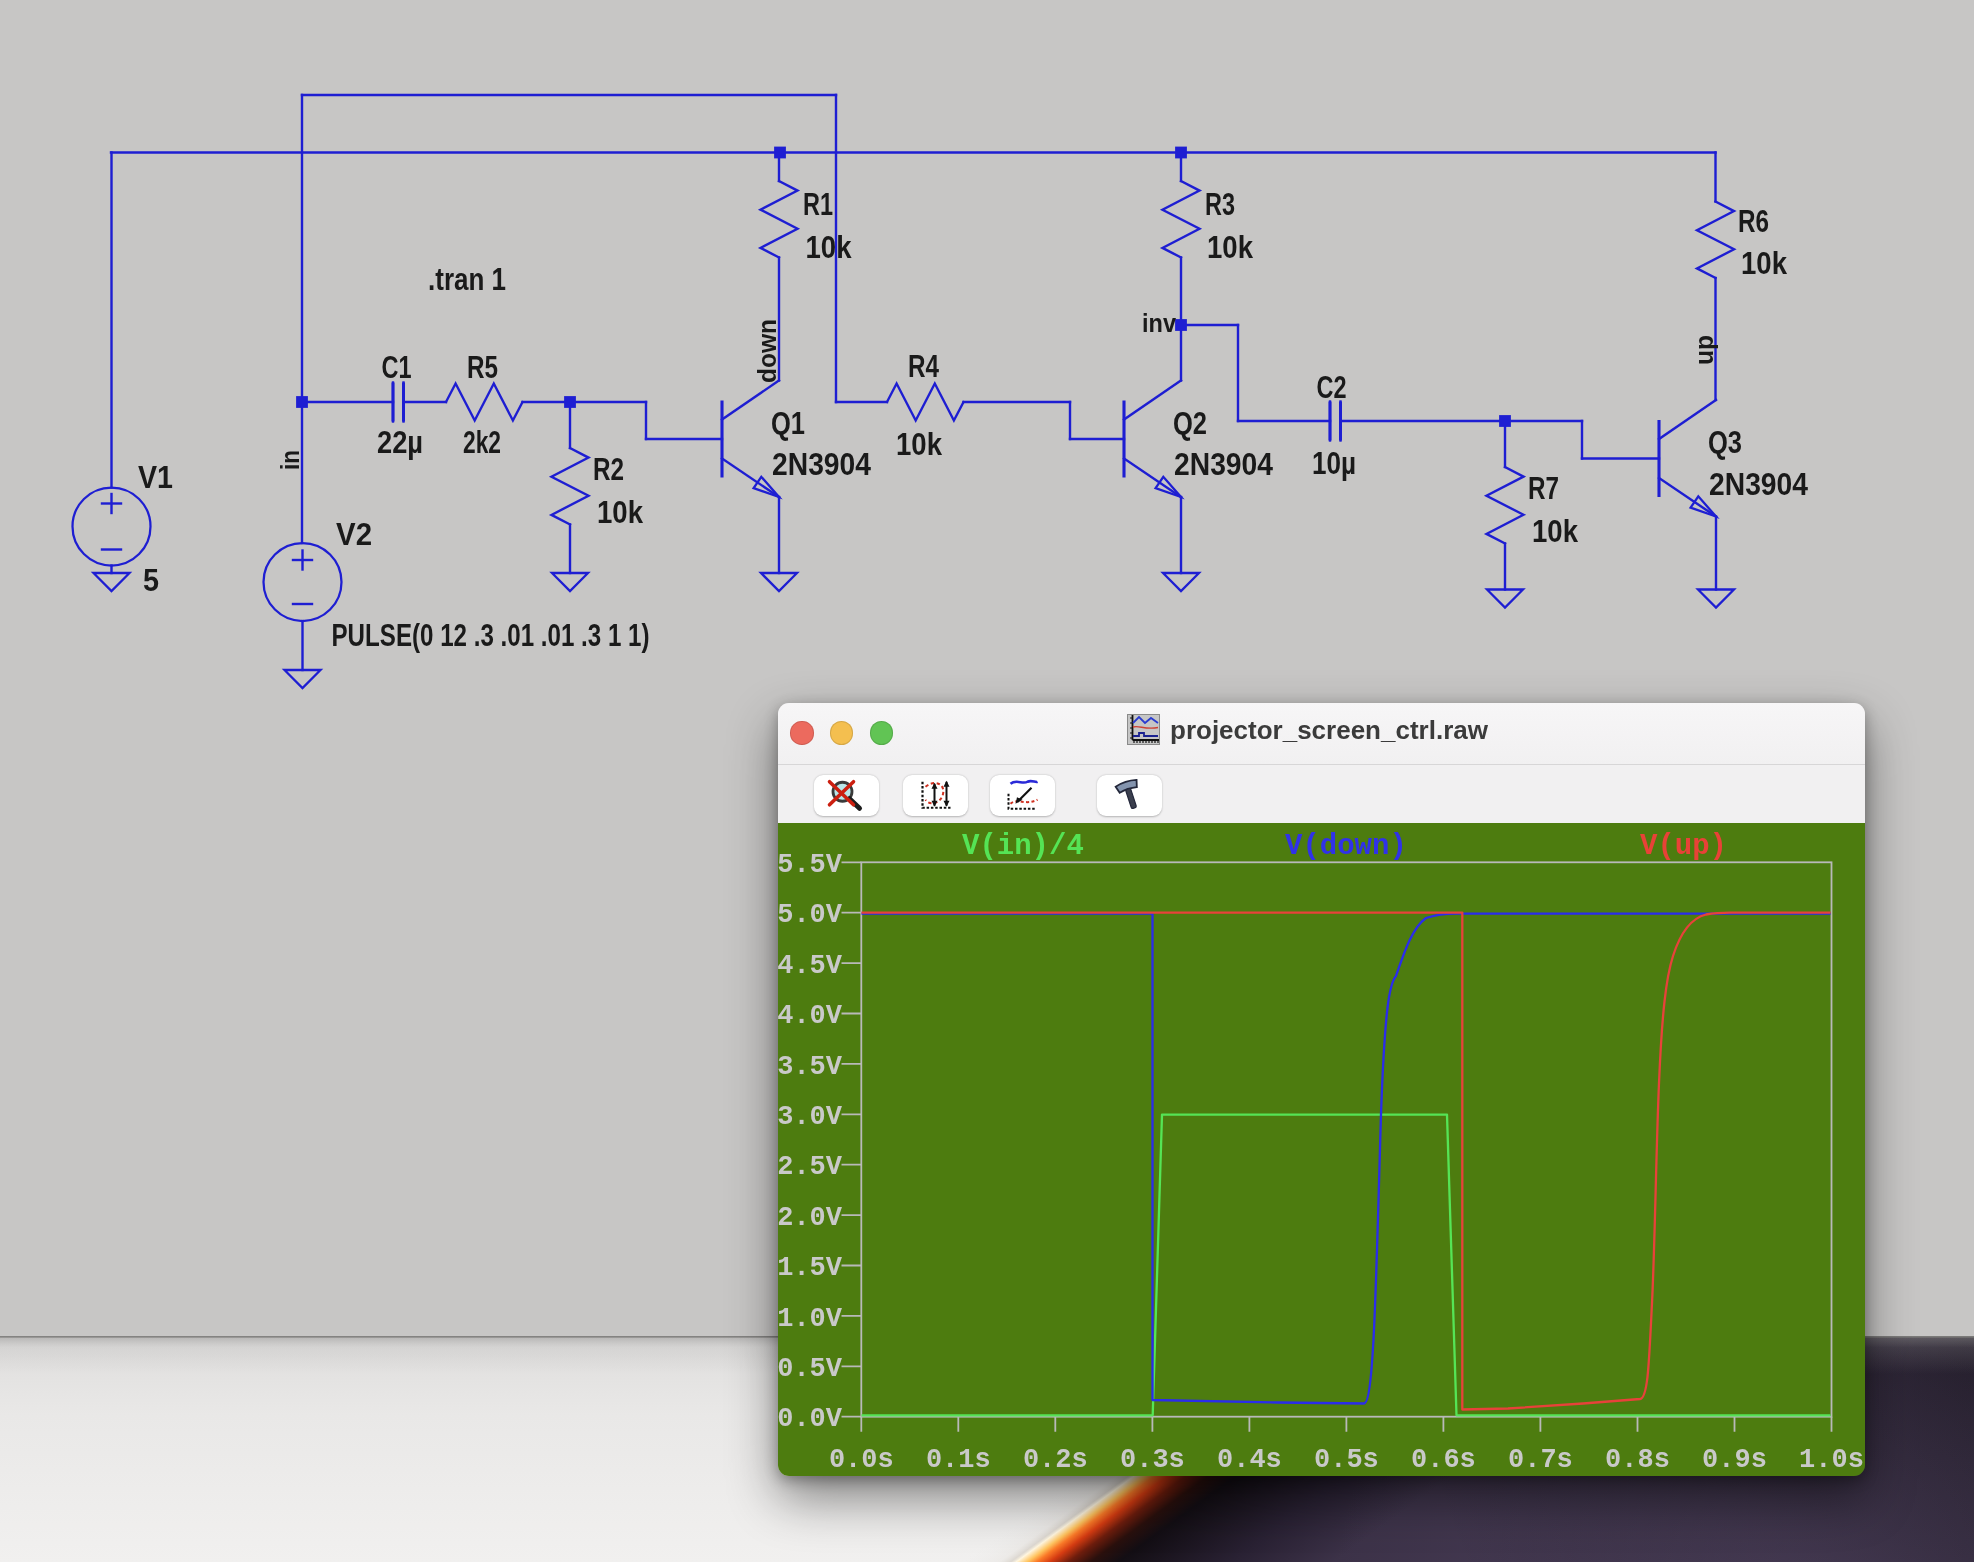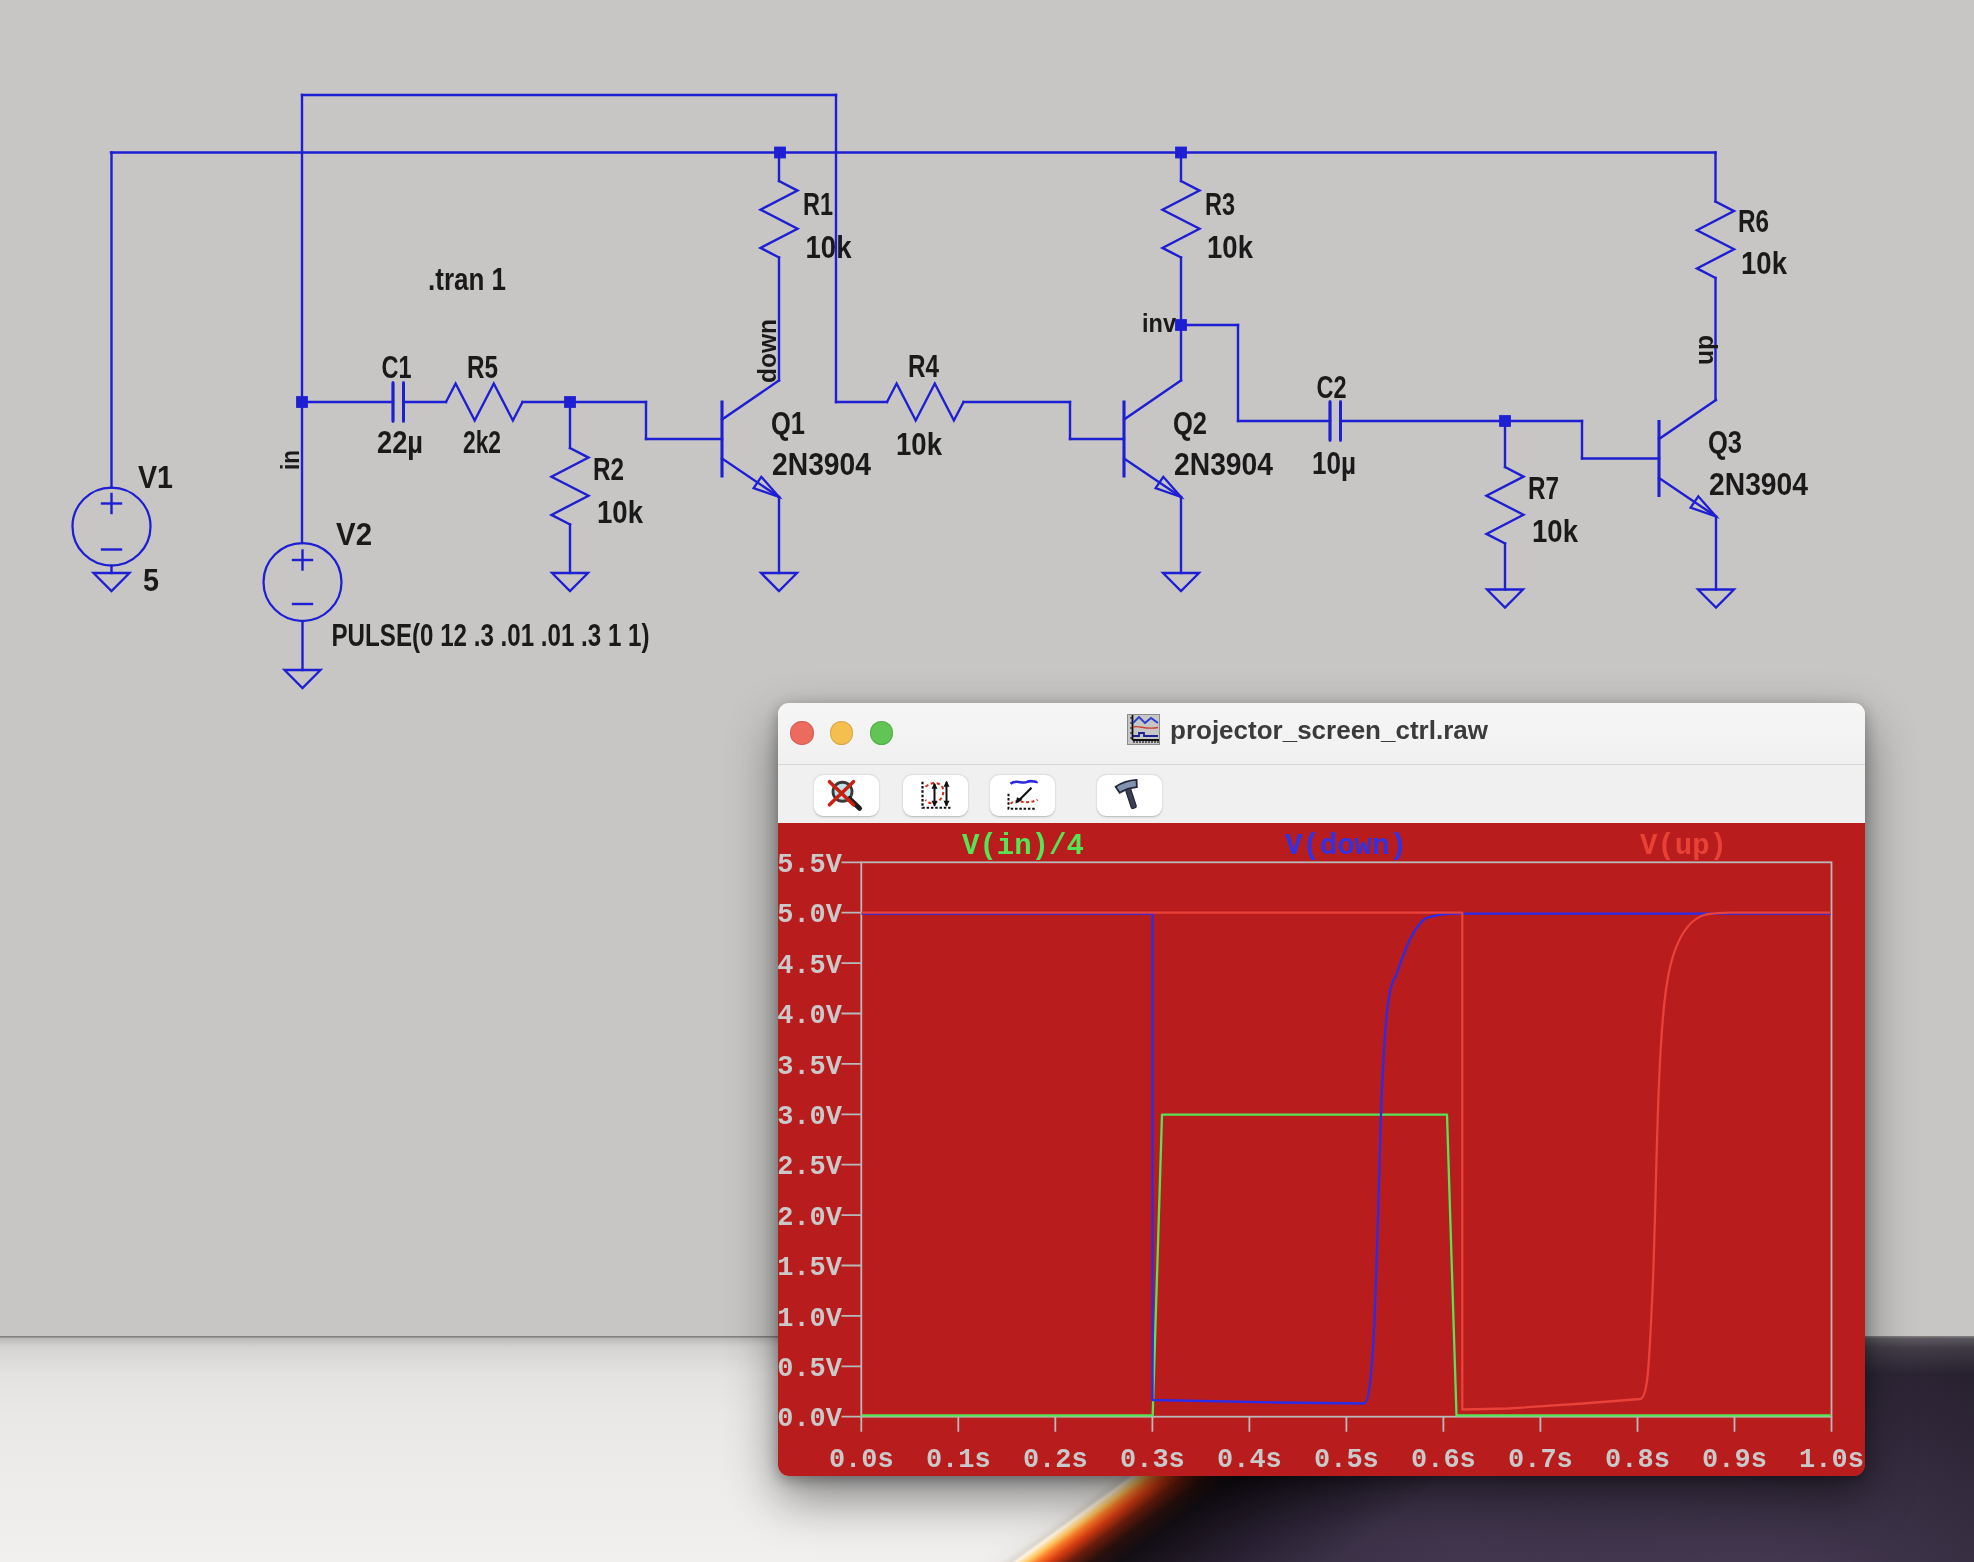--- a/index.html
+++ b/index.html
@@ -15,21 +15,21 @@
        border-bottom:1px solid #d7d6d7;}
   .tl{position:absolute;top:18.4px;width:23.2px;height:23.2px;border-radius:50%;}
   #tlr{left:12.4px;background:#ec6a5e;box-shadow:inset 0 0 0 1px rgba(0,0,0,0.12);}
   #tly{left:52px;background:#f4bf4f;box-shadow:inset 0 0 0 1px rgba(0,0,0,0.12);}
   #tlg{left:91.7px;background:#61c454;box-shadow:inset 0 0 0 1px rgba(0,0,0,0.12);}
   #wtitle{position:absolute;left:392px;top:12px;font-weight:bold;font-size:26px;color:#3b3b3b;}
   #ticon{position:absolute;left:349px;top:11px;}
   #toolbar{position:absolute;left:0;top:62px;width:100%;height:58px;background:#f1f0f1;}
   .tbtn{position:absolute;top:9.5px;width:65px;height:41.5px;background:#ffffff;
         border-radius:9px;box-shadow:0 0.5px 2px rgba(0,0,0,0.25);}
-  #plot{position:absolute;left:0;top:120px;width:1087px;height:653px;background:#b91c1c;text-align:center;}
+  #plot{position:absolute;left:0;top:120px;width:1087px;height:653px;background:#4d7c0f;text-align:center;}
 </style>
 </head>
 <body>
 <div id="schem">
 <svg width="1974" height="1336" viewBox="0 0 1974 1336">
 <g fill="none" stroke="#1e1ed2" stroke-width="2.4" stroke-linecap="square" stroke-linejoin="miter">
 <path d="M111,152.5 H1715.5"></path>
 <path d="M302,95 H836"></path>
 <path d="M302,95 V402"></path>
 <path d="M836,95 V402"></path>

